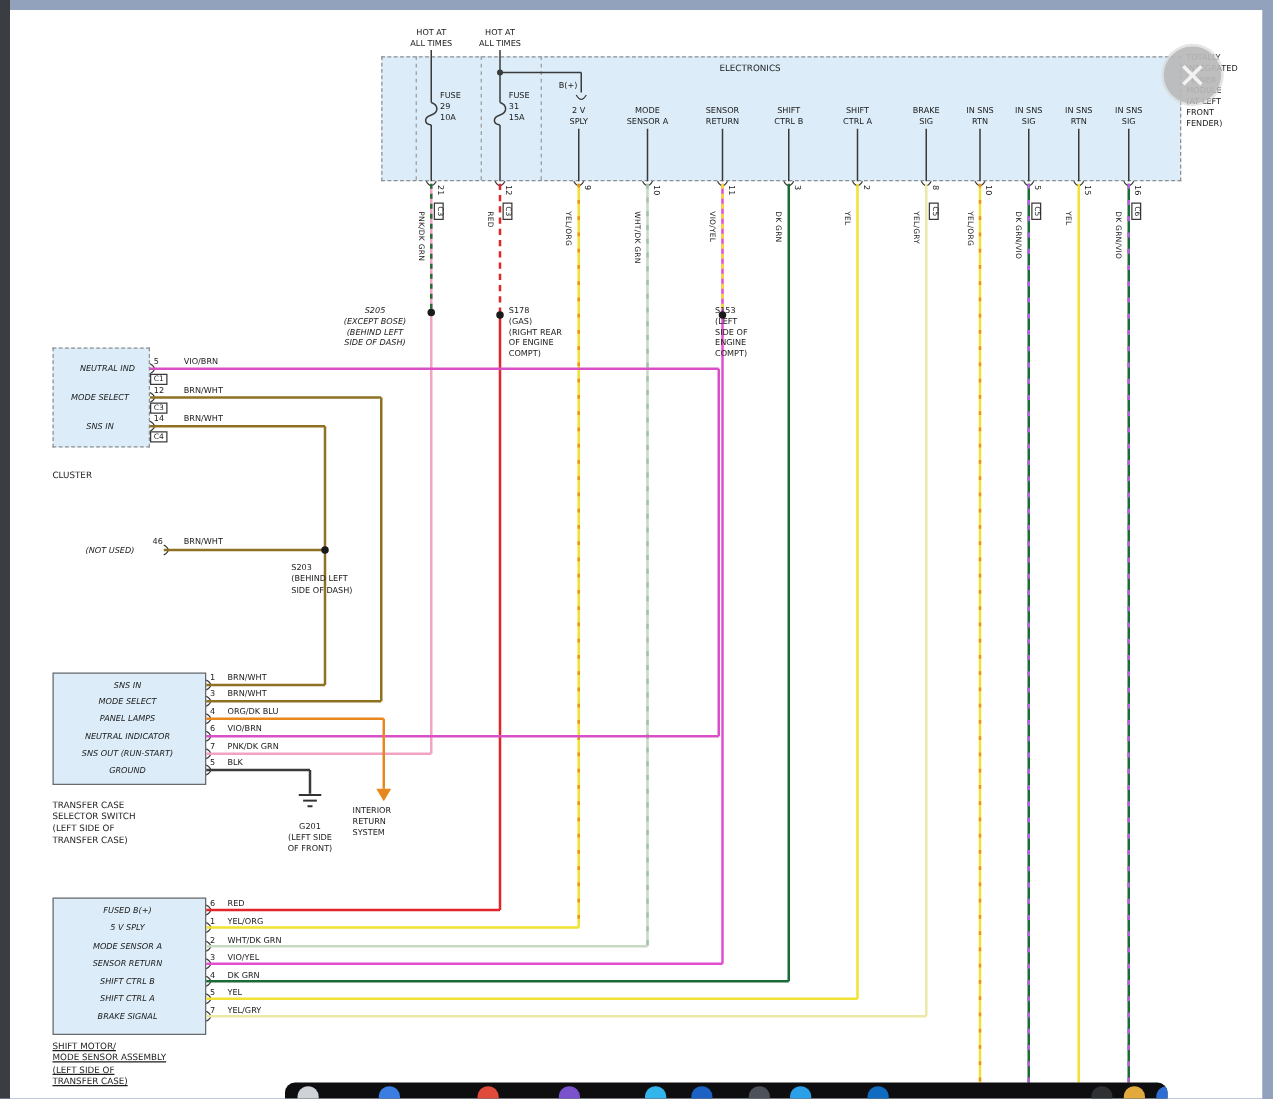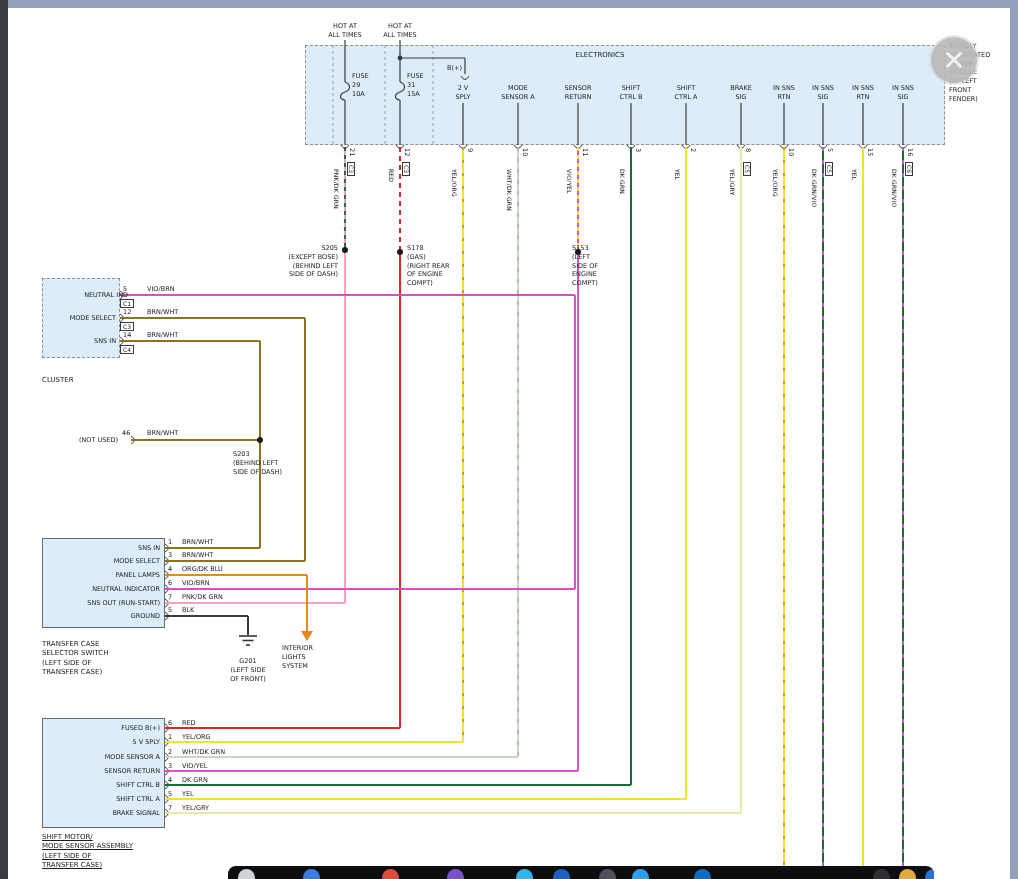--- a/index.html
+++ b/index.html
@@ -6,21 +6,21 @@
   html,body { background:#8fa0ba; }
   body { font-family:"DejaVu Sans","Liberation Sans",sans-serif; color:#1c1c1c; }
   #stage { position:relative; width:1018px; height:879px; overflow:hidden; background:#8fa0ba; }
   #canvas { position:absolute; left:8px; top:8px; width:1002px; height:871px; background:#ffffff; }
   .compbox { position:absolute; background:#dcedf9; }
   .b-dash { border:1px dashed #8f8f8f; }
   .b-solid { border:1px solid #6a6a6a; }
   .lbl { position:absolute; font-size:6.5px; line-height:1.35; white-space:pre-line; color:#1c1c1c; }
   .fs7 { font-size:7px; }
   .c { text-align:center; }
-  .r { text-align:right; }
+  .r { text-align:center;font-style:italic; }
   .vtext { position:absolute; writing-mode:vertical-rl; font-size:6.5px; color:#1c1c1c; }
   .vcolor { position:absolute; writing-mode:vertical-rl; font-size:6px; color:#1c1c1c; letter-spacing:.2px; }
   .vconn { position:absolute; writing-mode:vertical-rl; font-size:6px; line-height:1; border:1px solid #3a3a3a; background:#fff; padding:2px 0; }
   .connbox-h { position:absolute; font-size:6px; line-height:7px; border:1px solid #3a3a3a; background:#fff; padding:0 2px; }
   svg { position:absolute; left:0; top:0; }
   .closebtn { position:absolute; left:931px; top:37px; width:46px; height:46px; border-radius:50%;
     background:rgba(185,185,185,.92); box-shadow:0 0 0 2px rgba(215,215,215,.65);
     display:flex; align-items:center; justify-content:center; font-size:28px; font-weight:bold; color:#f2f2f2; cursor:pointer; }
   .frame-top { position:absolute; left:0; top:0; width:1018px; height:8px; background:#93a2bc; }
   .frame-right { position:absolute; left:1010px; top:0; width:8px; height:879px; background:#93a2bc; }
@@ -294,21 +294,21 @@
   <div class="lbl" style="left:182px;top:606px;">BLK</div>
   <div class="lbl fs7" style="left:42px;top:640px;">TRANSFER CASE
 SELECTOR SWITCH
 (LEFT SIDE OF
 TRANSFER CASE)</div>
 
   <div class="lbl c" style="left:218px;top:657px;width:60px;">G201
 (LEFT SIDE
 OF FRONT)</div>
   <div class="lbl" style="left:282px;top:644px;width:60px;">INTERIOR
-LIGHTS
+RETURN
 SYSTEM</div>
 
   <div class="lbl r" style="left:44px;top:724px;width:116px;">FUSED B(+)</div>
   <div class="lbl r" style="left:44px;top:738px;width:116px;">5 V SPLY</div>
   <div class="lbl r" style="left:44px;top:753px;width:116px;">MODE SENSOR A</div>
   <div class="lbl r" style="left:44px;top:767px;width:116px;">SENSOR RETURN</div>
   <div class="lbl r" style="left:44px;top:781px;width:116px;">SHIFT CTRL B</div>
   <div class="lbl r" style="left:44px;top:795px;width:116px;">SHIFT CTRL A</div>
   <div class="lbl r" style="left:44px;top:809px;width:116px;">BRAKE SIGNAL</div>
   <div class="lbl" style="left:168px;top:719px;">6</div>

